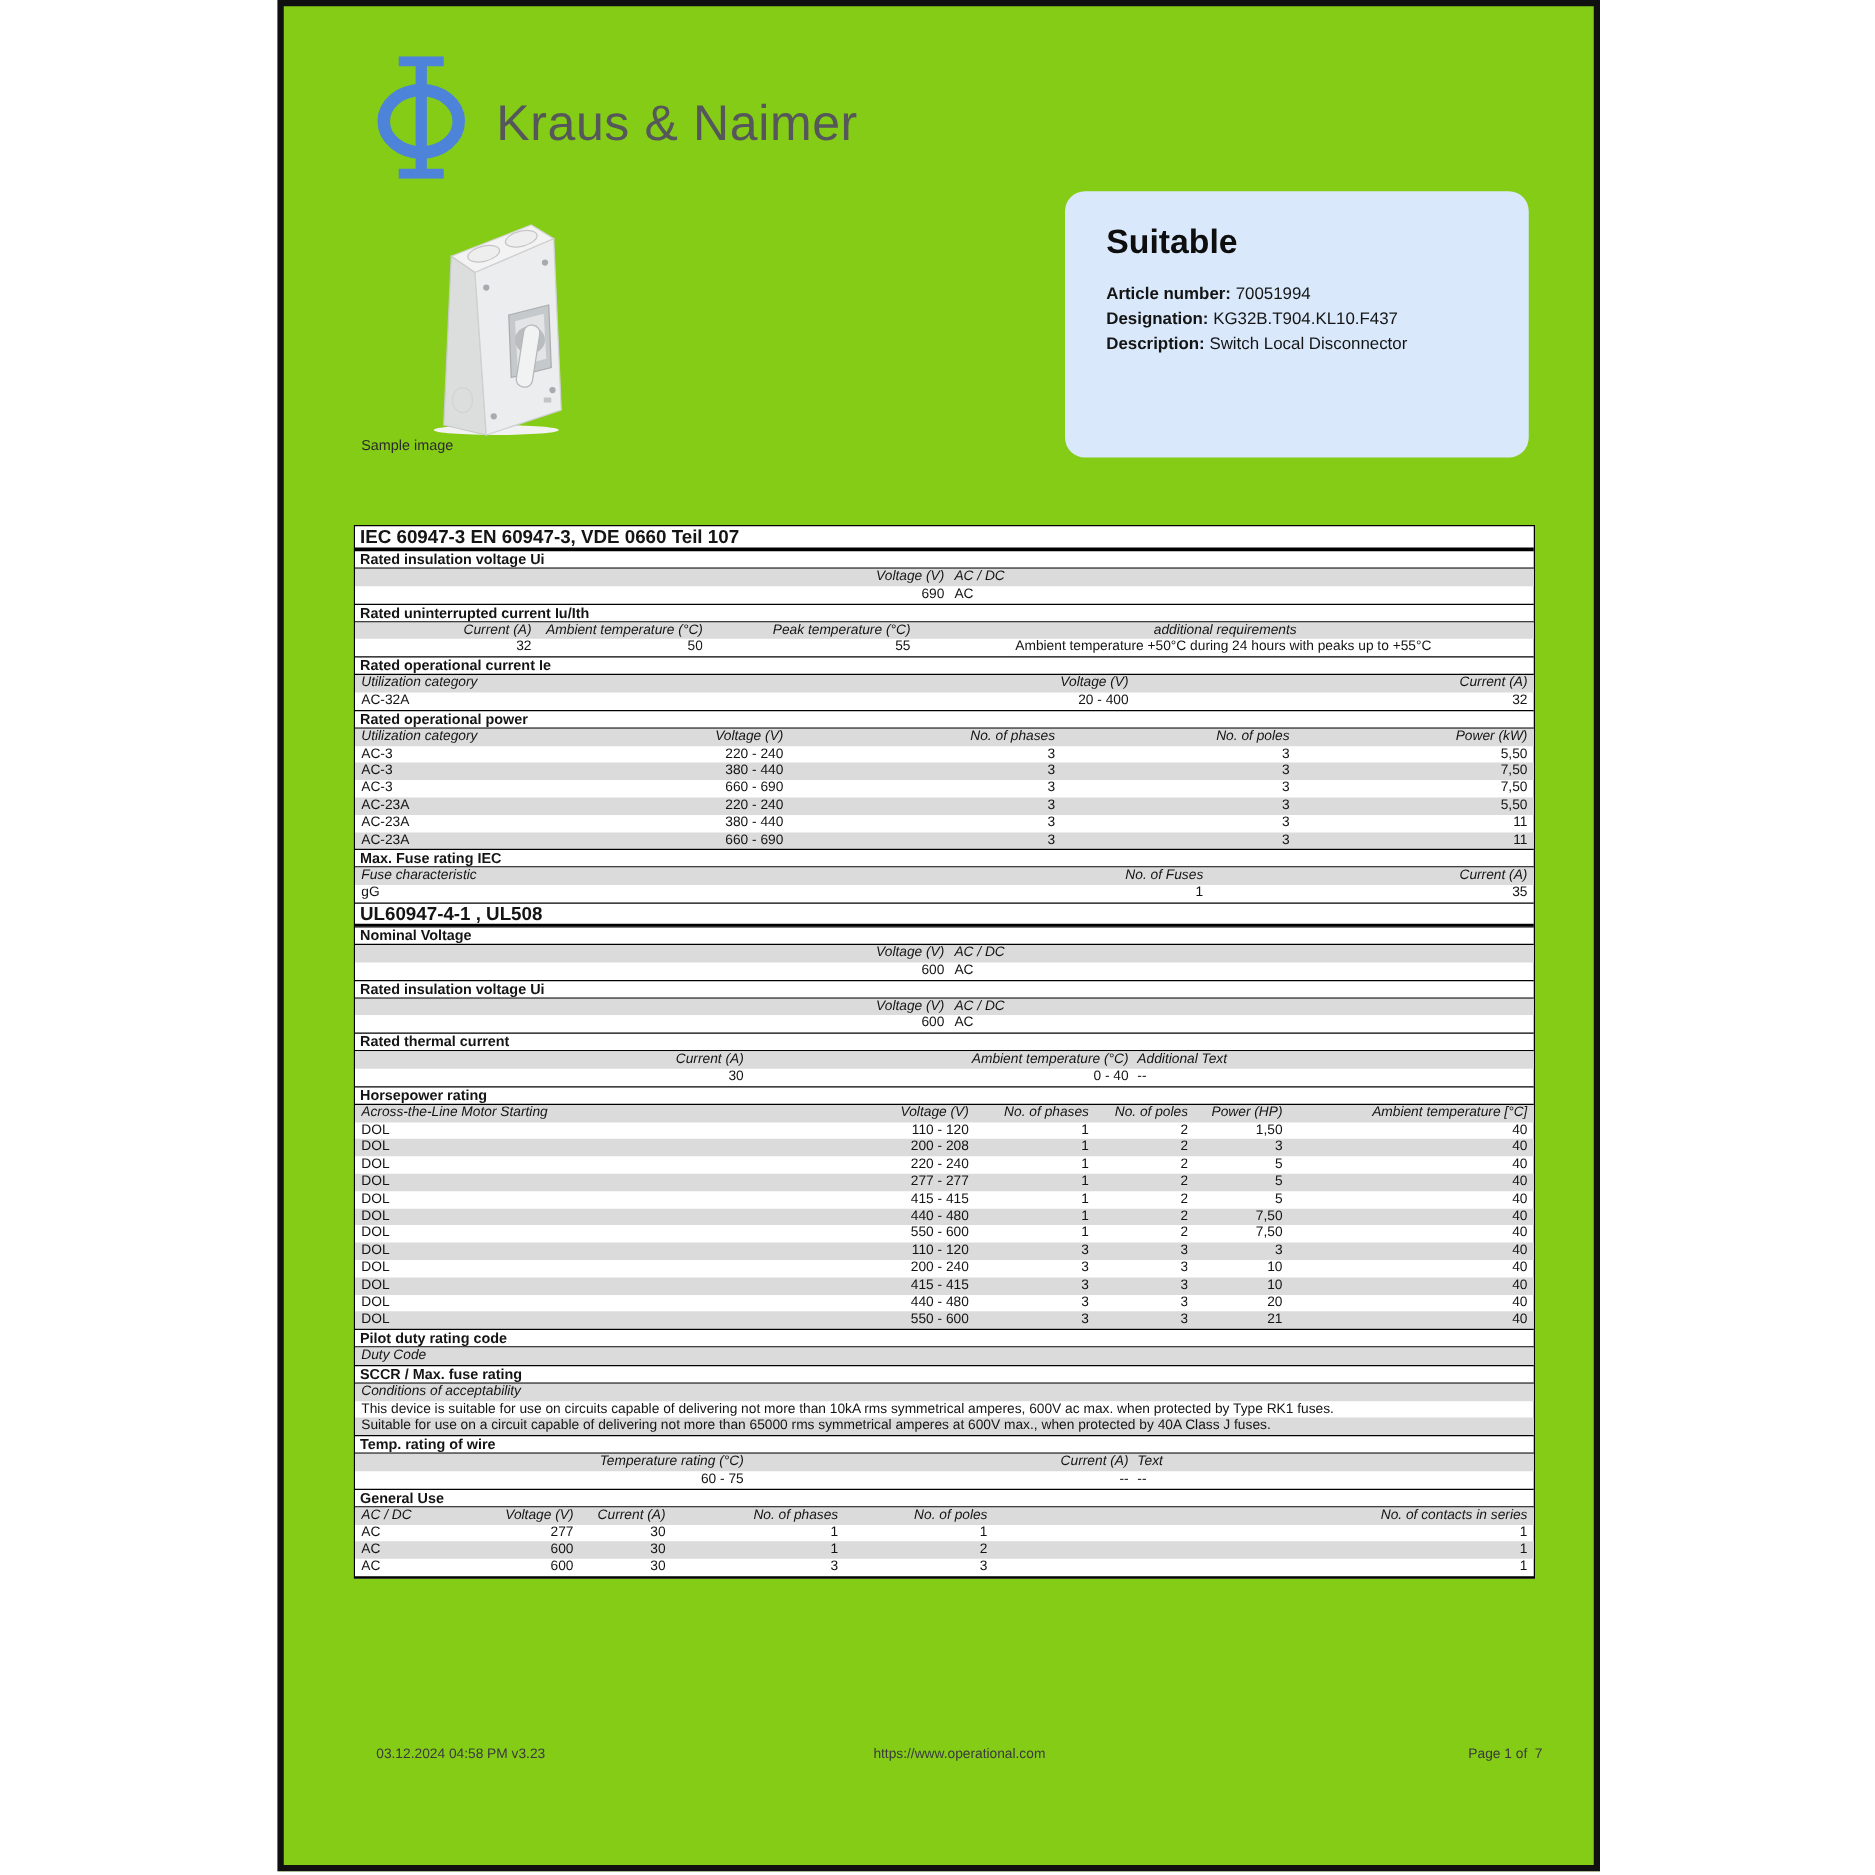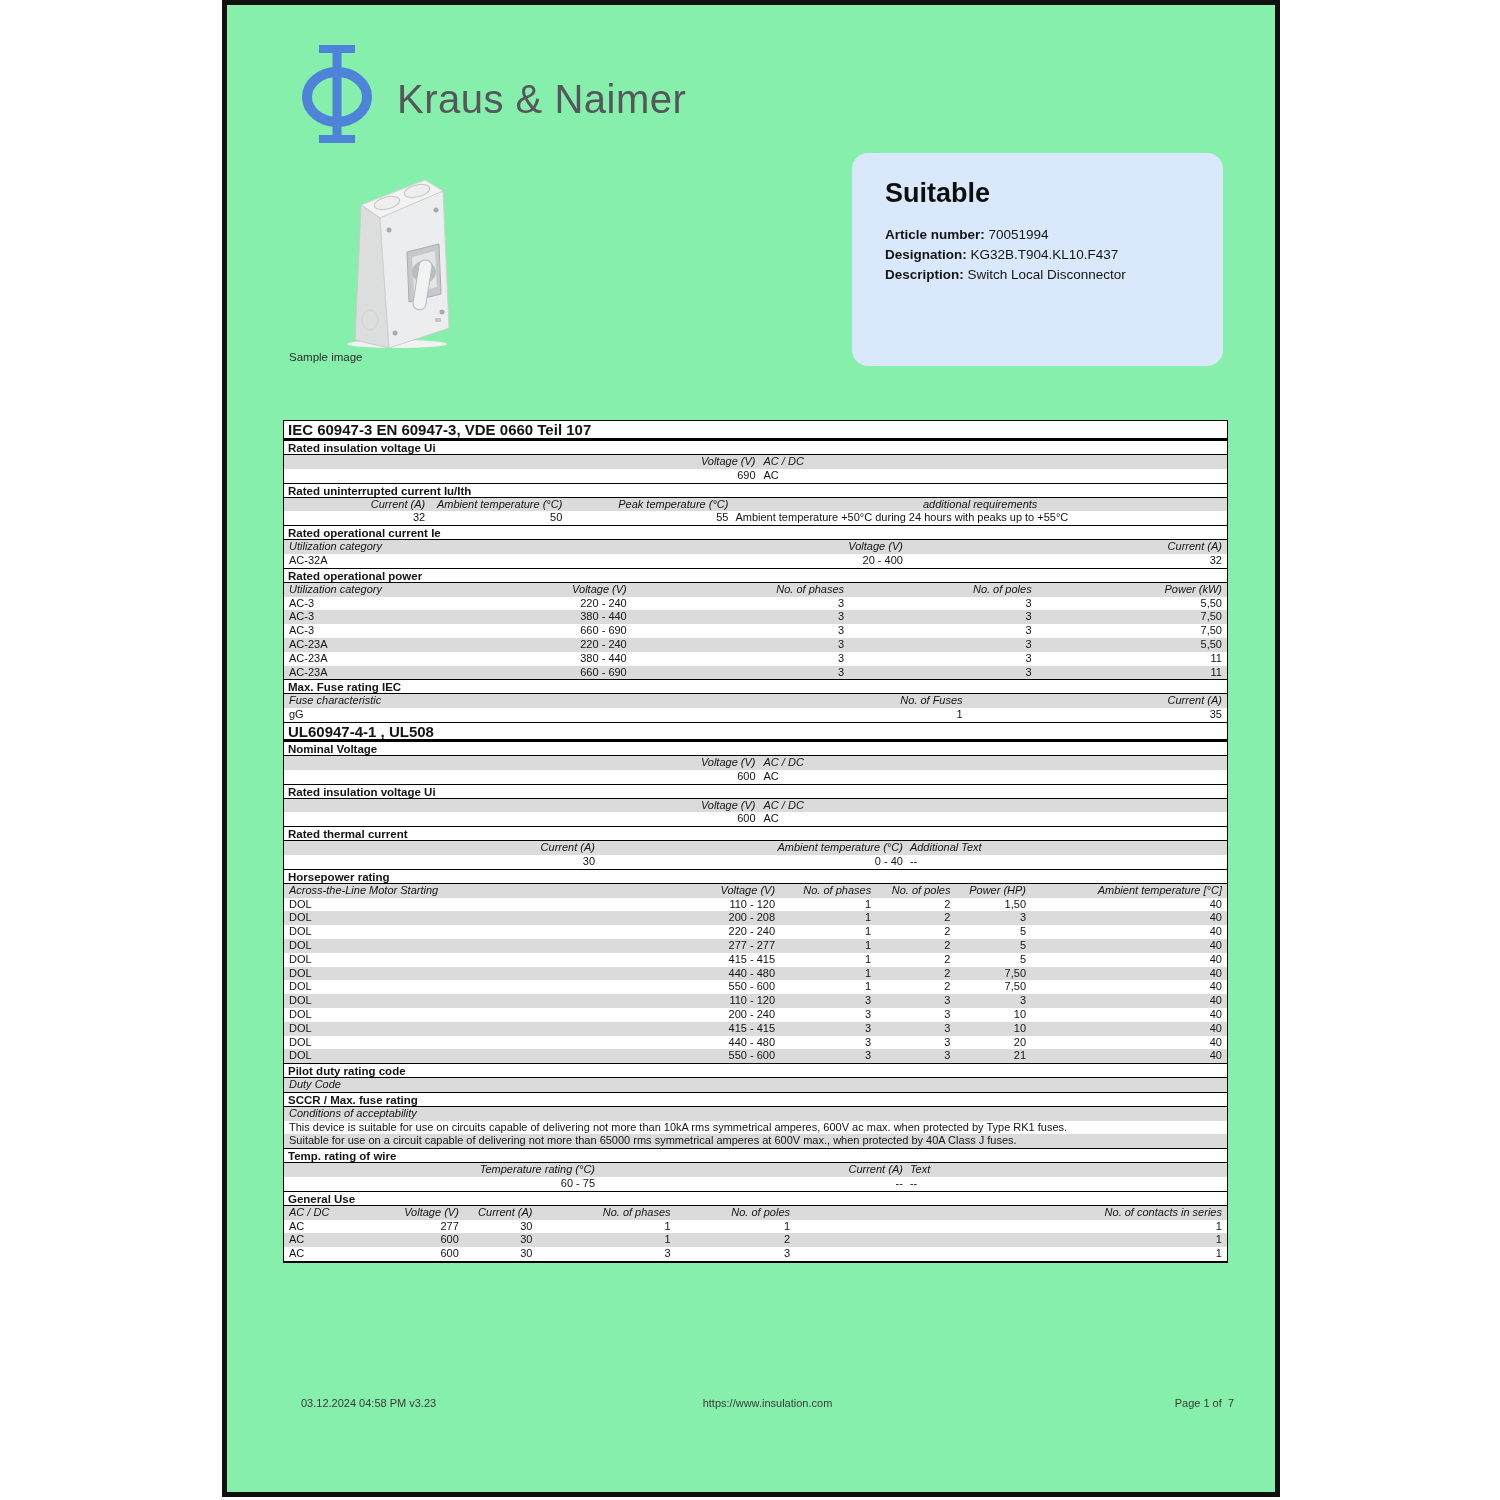--- a/index.html
+++ b/index.html
@@ -2,21 +2,21 @@
 <html><head>
 <meta charset="utf-8">
 <style>
   html,body{margin:0;padding:0}
   body{
     width:1500px;height:1500px;background:#ffffff;position:relative;
     font-family:"Liberation Sans","DejaVu Sans",sans-serif;color:#141414;
   }
   .page{
     position:absolute;left:222px;top:0;width:1048px;height:1487px;
-    border:5px solid #101010;background:#86efac;
+    border:5px solid #101010;background:#84cc16;
   }
   
   .logo{position:absolute;left:70px;top:40px;display:flex;align-items:center}
   .brand-text{font-size:40px;color:#56575b;letter-spacing:.5px;margin-left:20px;margin-top:6px}
   
   .product{position:absolute;left:98px;top:155px}
   .caption{position:absolute;left:62px;top:346px;font-size:11.5px;color:#2b2b2b}
   
   .bluebox{
     position:absolute;left:625px;top:148px;width:371px;height:213px;
@@ -120,21 +120,21 @@
       <div class="t-row t-head" style="background: rgb(219, 219, 219);">
         <span class="t-cell" style="width: 14.6%; text-align: right;">Current (A)</span>
         <span class="t-cell" style="width: 14.7%; text-align: right;">Ambient temperature (°C)</span>
         <span class="t-cell" style="width: 17.8%; text-align: right;">Peak temperature (°C)</span>
         <span class="t-cell" style="width: 52.9%; text-align: center; padding-left: 10px;">additional requirements</span>
       </div>
       <div class="t-row">
         <span class="t-cell" style="width: 14.6%; text-align: right;">32</span>
         <span class="t-cell" style="width: 14.7%; text-align: right;">50</span>
         <span class="t-cell" style="width: 17.8%; text-align: right;">55</span>
-        <span class="t-cell" style="width: 52.9%; text-align: left; padding-left: 7px;">Ambient temperature +50°C during 24 hours with peaks up to +55°C</span>
+        <span class="t-cell" style="width: 52.9%; text-align: center; padding-left: 7px;">Ambient temperature +50°C during 24 hours with peaks up to +55°C</span>
       </div>
       <div class="t-h2">Rated operational current Ie</div>
       <div class="t-row t-head" style="background: rgb(219, 219, 219);">
         <span class="t-cell" style="width: 20%; text-align: left;">Utilization category</span>
         <span class="t-cell" style="width: 45.8%; text-align: right;">Voltage (V)</span>
         <span class="t-cell" style="width: 34.2%; text-align: right;">Current (A)</span>
       </div>
       <div class="t-row">
         <span class="t-cell" style="width: 20%; text-align: left;">AC-32A</span>
         <span class="t-cell" style="width: 45.8%; text-align: right;">20 - 400</span>
@@ -391,17 +391,17 @@
         <span class="t-cell" style="width: 8.2%; text-align: right;">600</span>
         <span class="t-cell" style="width: 7.9%; text-align: right;">30</span>
         <span class="t-cell" style="width: 14.8%; text-align: right;">3</span>
         <span class="t-cell" style="width: 12.8%; text-align: right;">3</span>
         <span class="t-cell" style="width: 46.3%; text-align: right;">1</span>
       </div>
     </div>
 
   <div class="footer">
     <span class="f-left">03.12.2024 04:58 PM v3.23</span>
-    <span class="f-center">https://www.insulation.com</span>
+    <span class="f-center">https://www.operational.com</span>
     <span class="f-right">Page 1 of  7</span>
   </div>
 
 </div>
 
 </body></html>

